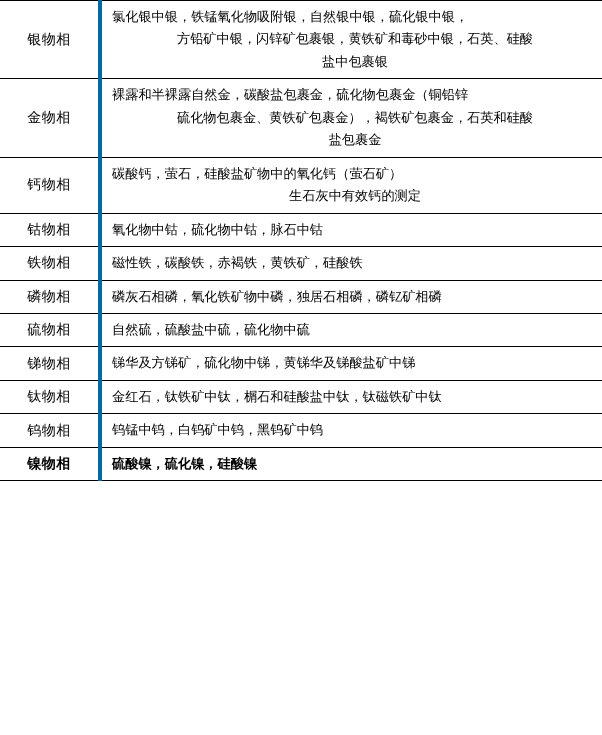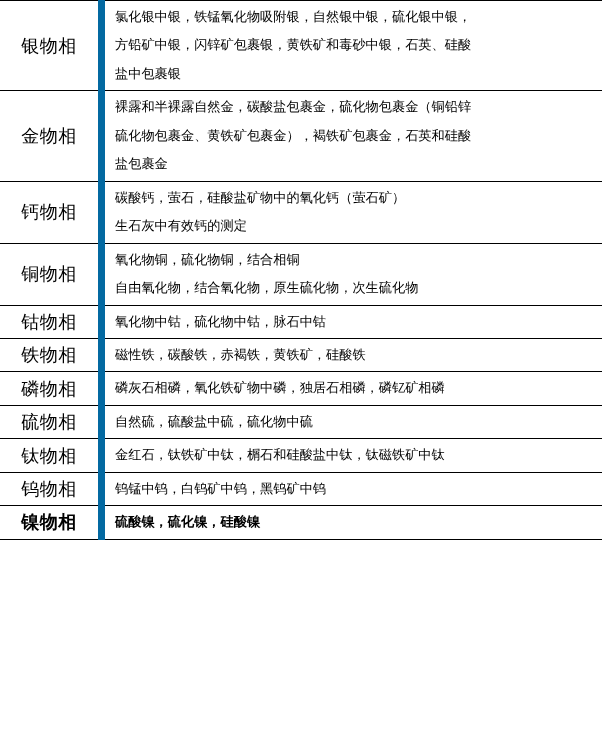--- a/index.html
+++ b/index.html
@@ -31,39 +31,40 @@
     border-bottom: 1px solid #000000;
   }
   table.phase-table tr:last-child {
     border-bottom: none;
     font-weight: bold;
   }
   td.cat-cell {
     width: 94px;
     vertical-align: middle;
     text-align: center;
-    font-size: 18px;
+    font-size: 14px;
     letter-spacing: 0.5px;
     padding: 4px 2px;
-    border-right: 7px solid #0369a1;
+    border-right: 4px solid #0369a1;
     white-space: nowrap;
   }
   td.desc-cell {
     vertical-align: middle;
     padding: 6px 4px 6px 10px;
     font-size: 13.2px;
     line-height: 1.55;
     border-radius: 26px;
   }
   .desc-line {
     display: block;
     white-space: normal;
   }
   .desc-line + .desc-line {
-    margin-top: 8px;
+    margin-top: 2px;
+    text-align: center;
   }
 </style>
 </head>
 <body>
 
 <div class="sheet">
   <table class="phase-table">
     <tbody>
       <tr>
         <td class="cat-cell">银物相</td>
@@ -82,27 +83,20 @@
         </td>
       </tr>
       <tr>
         <td class="cat-cell">钙物相</td>
         <td class="desc-cell">
           <span class="desc-line">碳酸钙，萤石，硅酸盐矿物中的氧化钙（萤石矿）</span>
           <span class="desc-line">生石灰中有效钙的测定</span>
         </td>
       </tr>
       <tr>
-        <td class="cat-cell">铜物相</td>
-        <td class="desc-cell">
-          <span class="desc-line">氧化物铜，硫化物铜，结合相铜</span>
-          <span class="desc-line">自由氧化物，结合氧化物，原生硫化物，次生硫化物</span>
-        </td>
-      </tr>
-      <tr>
         <td class="cat-cell">钴物相</td>
         <td class="desc-cell">
           <span class="desc-line">氧化物中钴，硫化物中钴，脉石中钴</span>
         </td>
       </tr>
       <tr>
         <td class="cat-cell">铁物相</td>
         <td class="desc-cell">
           <span class="desc-line">磁性铁，碳酸铁，赤褐铁，黄铁矿，硅酸铁</span>
         </td>
@@ -110,20 +104,26 @@
       <tr>
         <td class="cat-cell">磷物相</td>
         <td class="desc-cell">
           <span class="desc-line">磷灰石相磷，氧化铁矿物中磷，独居石相磷，磷钇矿相磷</span>
         </td>
       </tr>
       <tr>
         <td class="cat-cell">硫物相</td>
         <td class="desc-cell">
           <span class="desc-line">自然硫，硫酸盐中硫，硫化物中硫</span>
+        </td>
+      </tr>
+      <tr>
+        <td class="cat-cell">锑物相</td>
+        <td class="desc-cell">
+          <span class="desc-line">锑华及方锑矿，硫化物中锑，黄锑华及锑酸盐矿中锑</span>
         </td>
       </tr>
       <tr>
         <td class="cat-cell">钛物相</td>
         <td class="desc-cell">
           <span class="desc-line">金红石，钛铁矿中钛，榍石和硅酸盐中钛，钛磁铁矿中钛</span>
         </td>
       </tr>
       <tr>
         <td class="cat-cell">钨物相</td>

